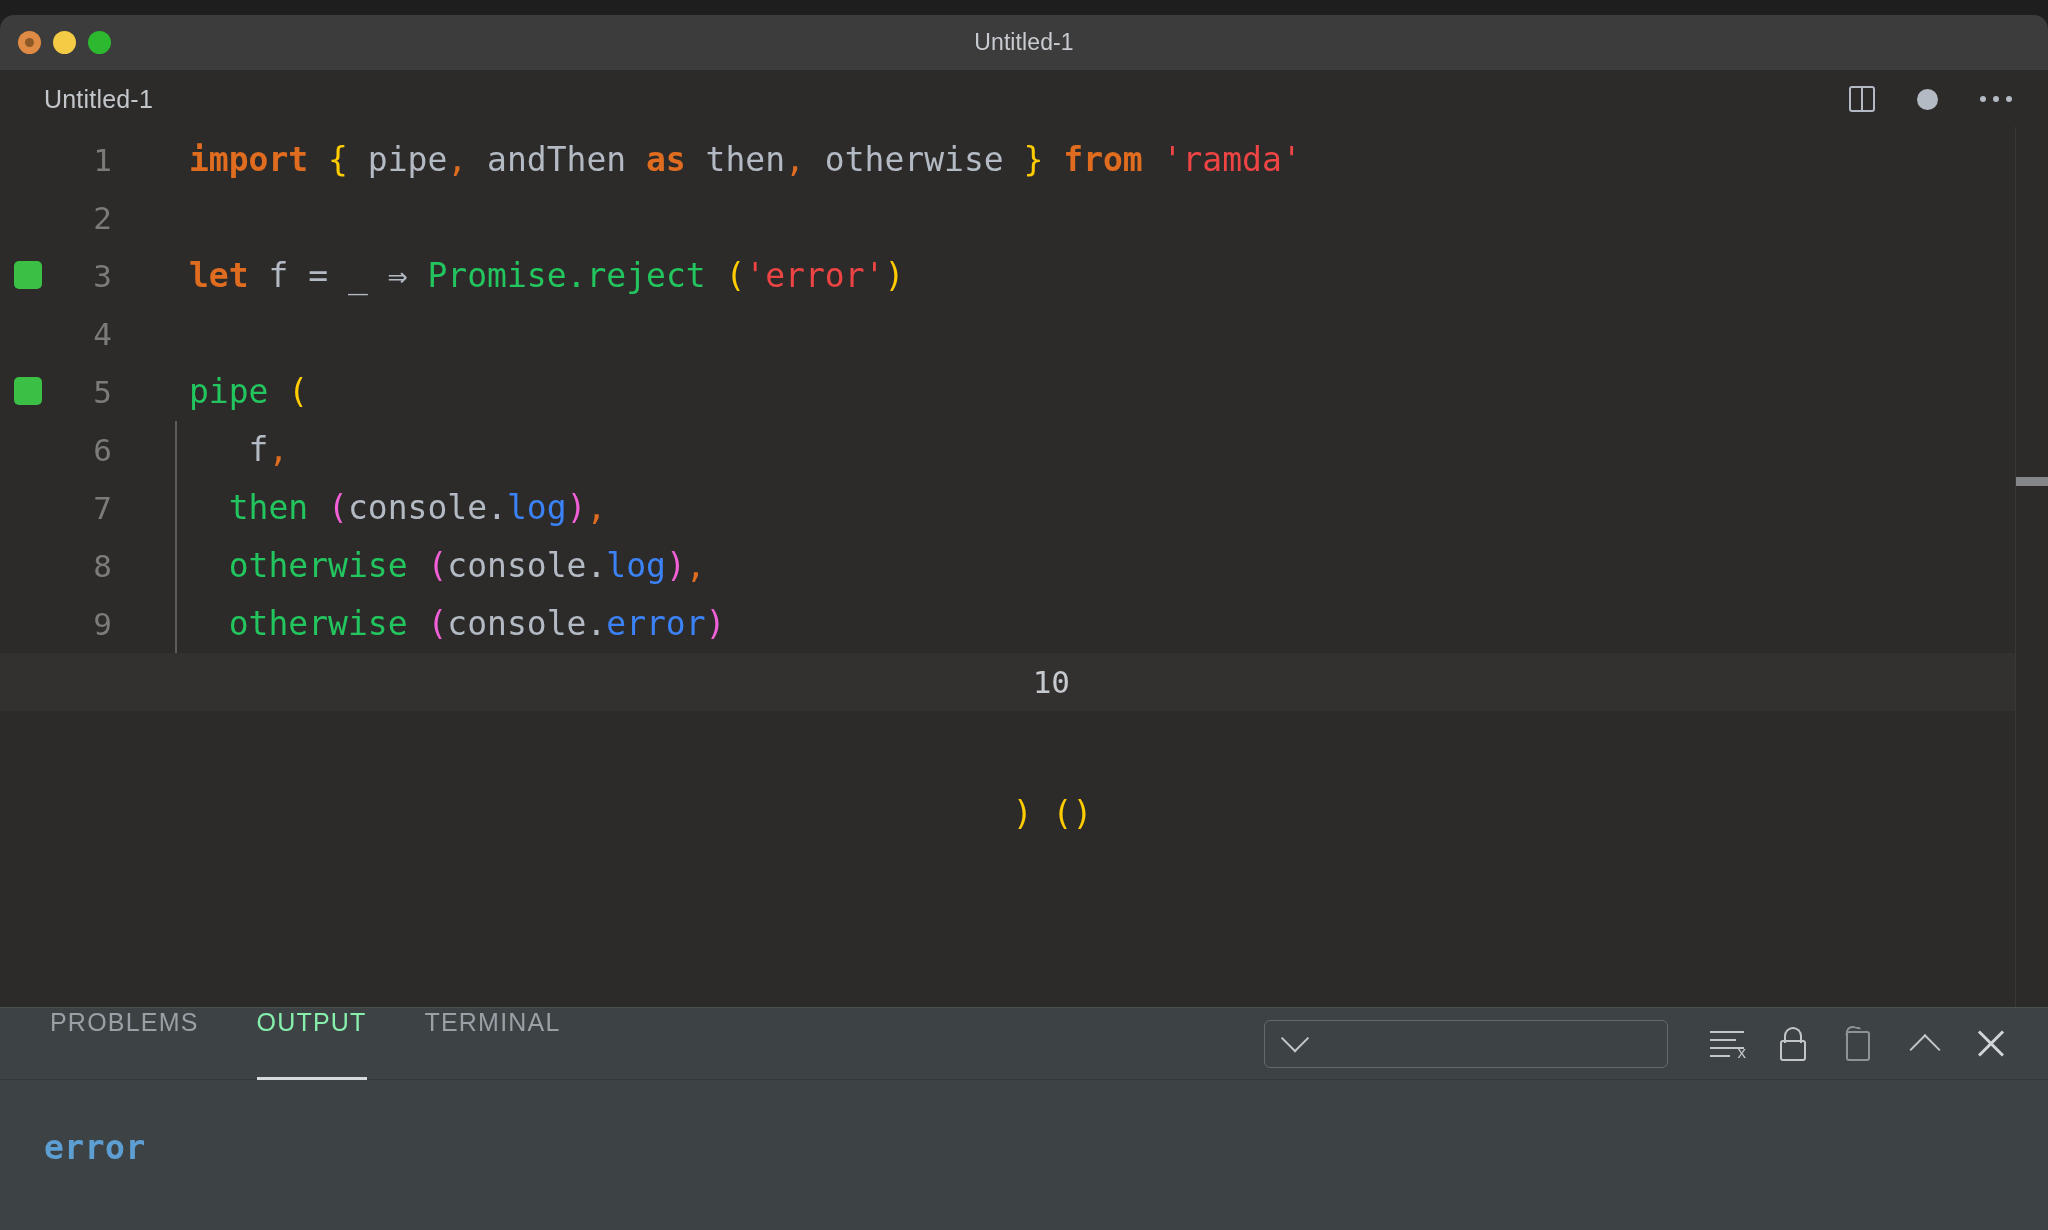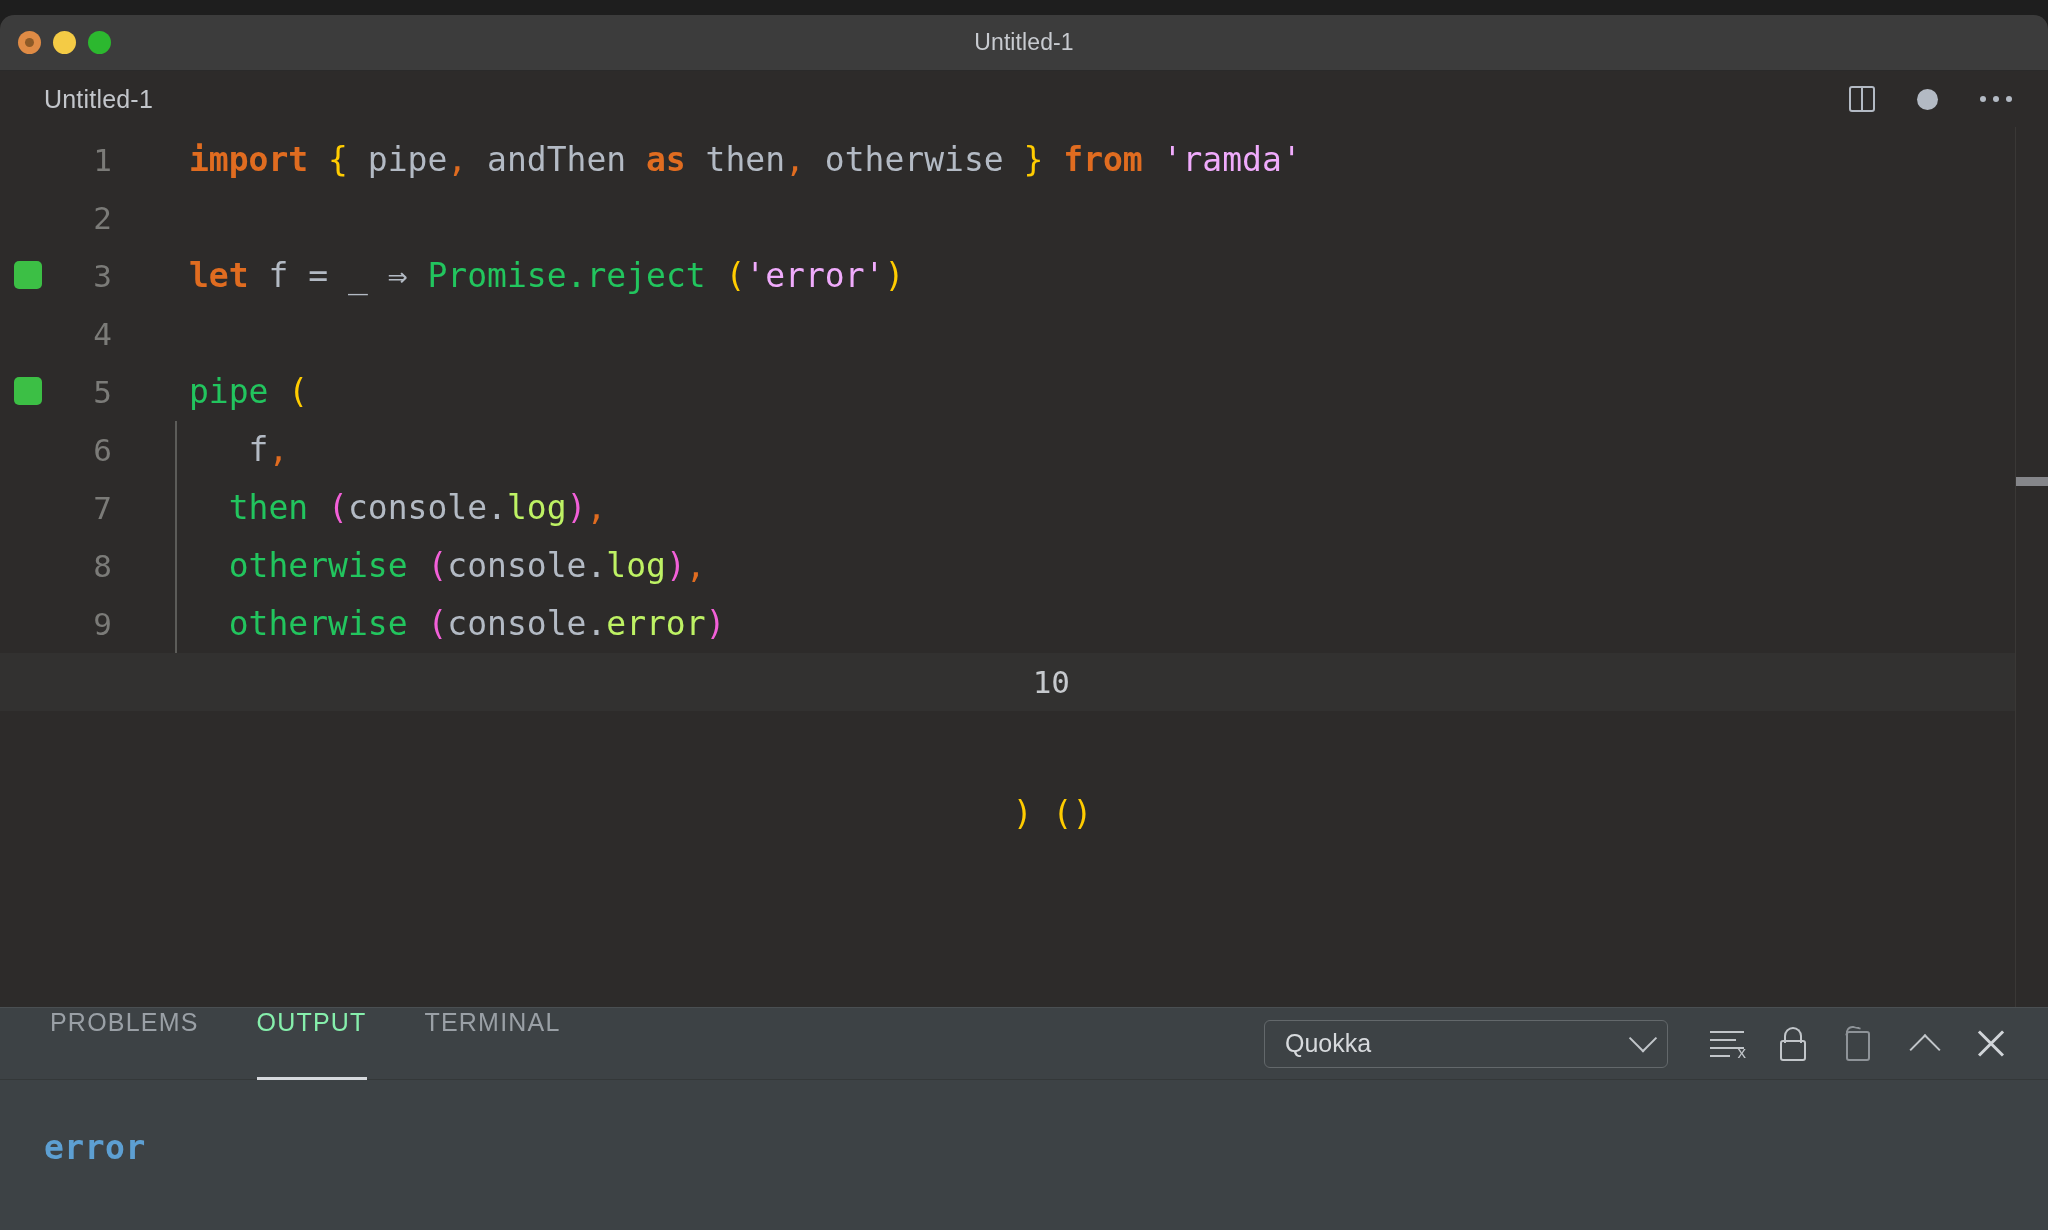--- a/index.html
+++ b/index.html
@@ -176,22 +176,22 @@
     left: 43px;
     top: 0;
     width: 2px;
     background: #5c5c59;
   }
 
   
   .t-kw      { color: #e06c20; font-weight: bold; }   
   .t-plain   { color: #b3bac4; }                       
   .t-fn      { color: #22c55e; }                       
-  .t-prop    { color: #bef264; text-align: center; }                       
-  .t-str     { color: #f0abfc; }                       
+  .t-prop    { color: #3b82f6; text-align: center; }                       
+  .t-str     { color: #ef4444; }                       
   .t-br1     { color: #ffcc00; }                       
   .t-br2     { color: #f260d8; }                       
   .t-comma   { color: #e06c20; }
   .t-arrow   { color: #b3bac4; }
 
   
   .overview {
     position: absolute;
     top: 112px;
     right: 0;
@@ -450,21 +450,20 @@
       </div>
       <div class="panel-tab active">
         <span>OUTPUT</span>
       </div>
       <div class="panel-tab">
         <span>TERMINAL</span>
       </div>
 
       <div class="panel-actions">
         <div class="select-box">
-          <span class="select-value">Quokka</span>
           <span class="chev-down"></span>
         </div>
         <div class="panel-icon">
           <span class="clear-icon">
             <i></i>
               <i></i>
               <i></i>
               <i></i>
               <b>x</b>
           </span>

